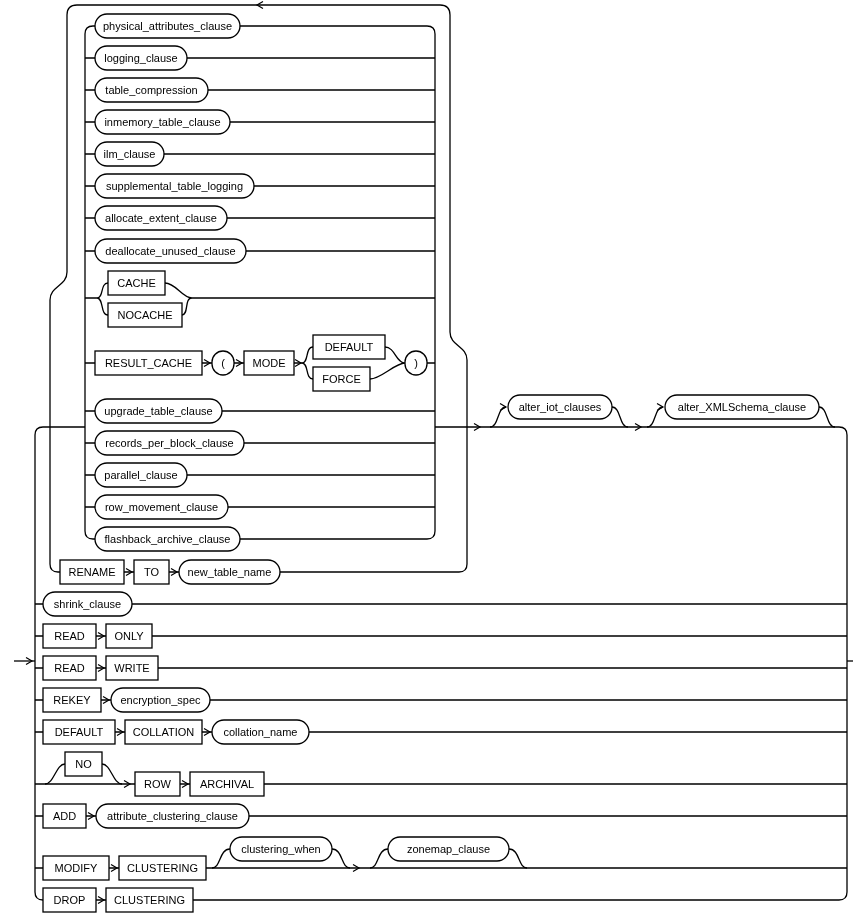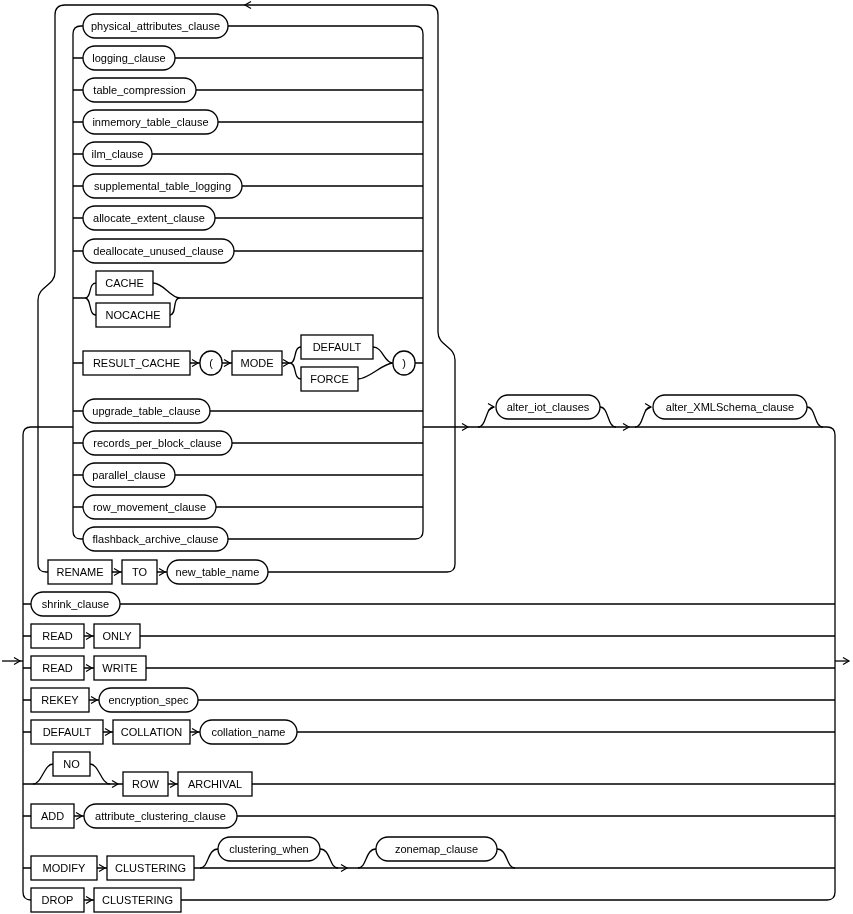--- a/index.html
+++ b/index.html
@@ -1,16 +1,16 @@
 <!DOCTYPE html>
 <html><head>
 <meta charset="utf-8">
 <style>
   html,body{margin:0;padding:0;background:#ffffff;}
-  .stage{width:759px;height:914px;background:#ffffff;position:relative;font-family:"Liberation Sans",sans-serif;}
+  .stage{width:759px;height:914px;background:#ffffff;position:relative;font-family:"Liberation Sans",sans-serif;margin-left:12px;}
   .ln{fill:none;stroke:#000000;stroke-width:1.3;stroke-linecap:butt;}
   .ah{fill:none;stroke:#000000;stroke-width:1.2;stroke-linejoin:miter;}
   .bx{fill:#ffffff;stroke:#000000;stroke-width:1.3;}
   .tx{font-family:"Liberation Sans",sans-serif;font-size:11px;fill:#000000;text-anchor:middle;}
 </style>
 </head>
 <body>
 
 <div class="stage">
 <svg width="853" height="914" viewBox="0 0 853 914">

